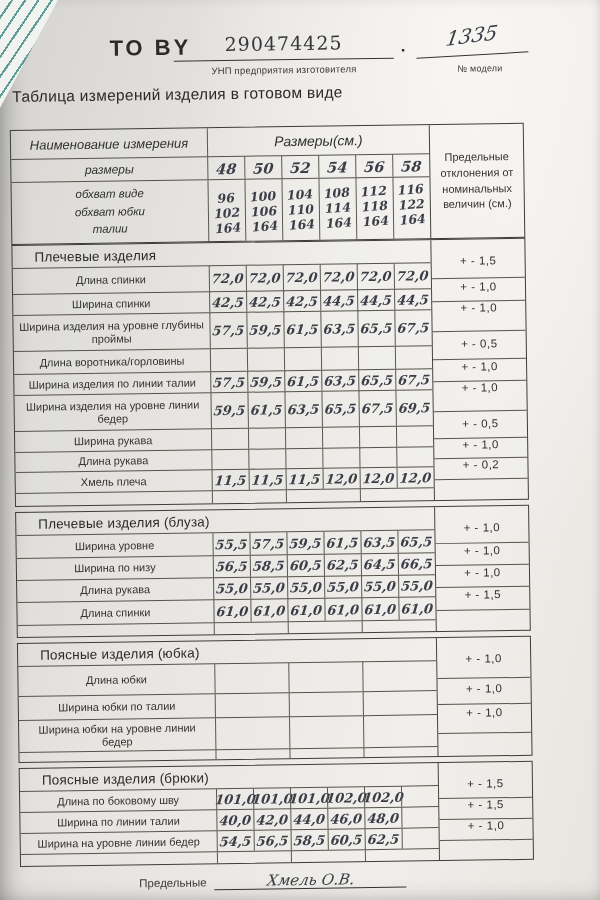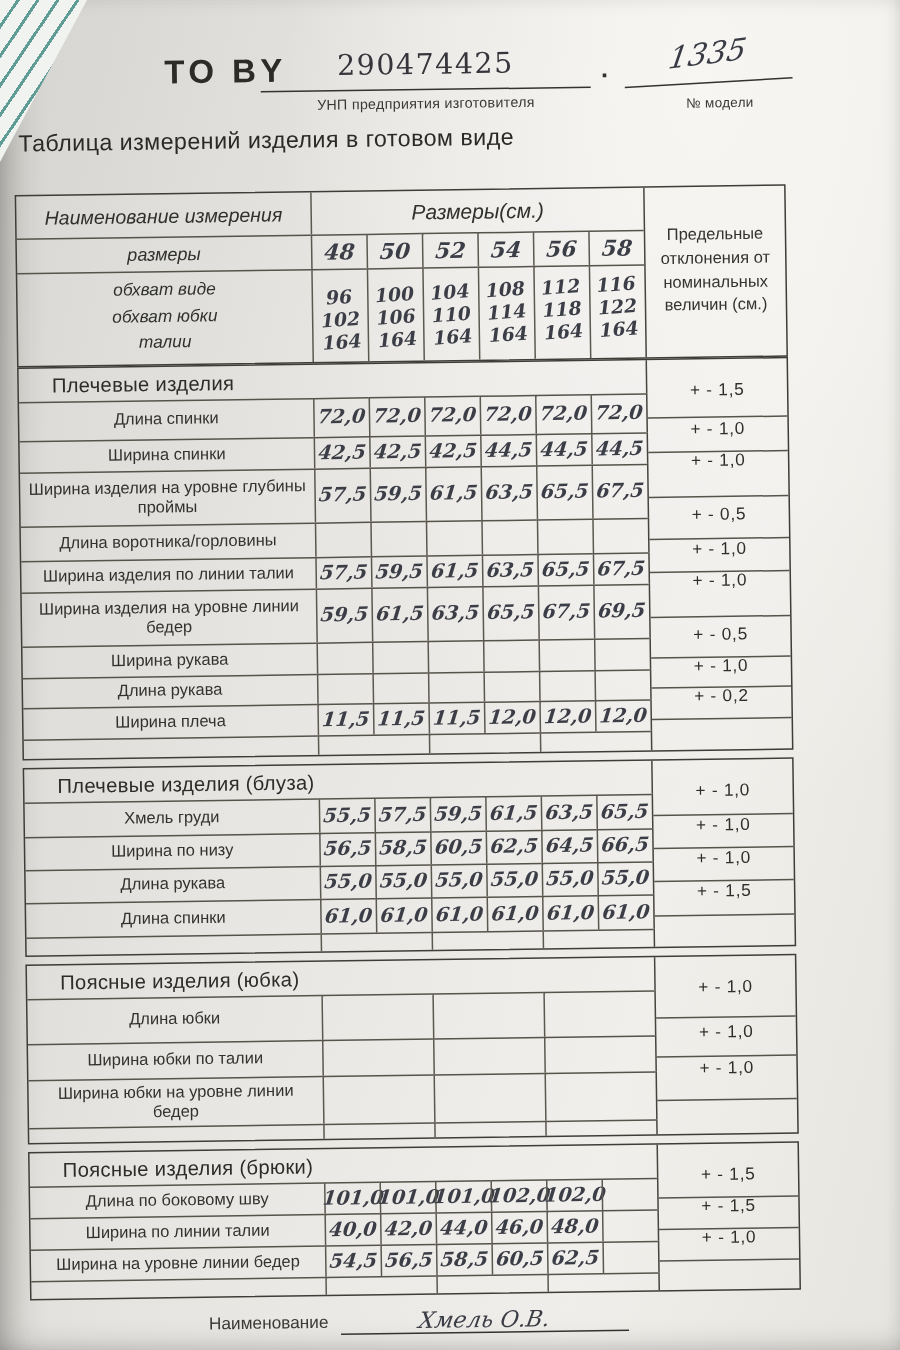--- a/index.html
+++ b/index.html
@@ -369,21 +369,21 @@
               <div class="cell cv bt vcell">
                 <span class="hw vnum"></span>
               </div>
               <div class="cell cv bt vcell">
                 <span class="hw vnum"></span>
               </div>
               <div class="cell ct line">
                 <span class="tolval">+ - 1,0</span>
               </div>
               <div class="cell bt rl">
-                <span>Ширина плеча</span>
+                <span>Хмель плеча</span>
               </div>
               <div class="cell cv bt vcell">
                 <span class="hw vnum">11,5</span>
               </div>
               <div class="cell cv bt vcell">
                 <span class="hw vnum">11,5</span>
               </div>
               <div class="cell cv bt vcell">
                 <span class="hw vnum">11,5</span>
               </div>
@@ -402,21 +402,21 @@
               <div class="cell bt"></div>
               <div class="cell cv2 bt" style="grid-column: span 2;"></div>
               <div class="cell cv2 bt" style="grid-column: span 2;"></div>
               <div class="cell cv2 bt" style="grid-column: span 2;"></div>
               <div class="cell ct"></div>
             </div>
             <div class="gridbox" style="grid-template-rows: 22px 23px 22px 22px 23px 12px;">
               <div class="cell sech">Плечевые изделия (блуза)</div>
               <div class="cell ct"></div>
               <div class="cell bt rl">
-                <span>Хмель груди</span>
+                <span>Ширина уровне</span>
               </div>
               <div class="cell cv bt vcell">
                 <span class="hw vnum">55,5</span>
               </div>
               <div class="cell cv bt vcell">
                 <span class="hw vnum">57,5</span>
               </div>
               <div class="cell cv bt vcell">
                 <span class="hw vnum">59,5</span>
               </div>
@@ -624,18 +624,18 @@
               <div class="cell bt"></div>
               <div class="cell cv2 bt" style="grid-column: span 2;"></div>
               <div class="cell cv2 bt" style="grid-column: span 2;"></div>
               <div class="cell cv2 bt" style="grid-column: span 2;"></div>
               <div class="cell ct"></div>
             </div>
           </div>
       </div>
 
       <div class="footer">
-        <span class="flabel">Наименование</span><span class="fline"><span class="hw fsig">Хмель О.В.</span></span>
+        <span class="flabel">Предельные</span><span class="fline"><span class="hw fsig">Хмель О.В.</span></span>
       </div>
 
     </div>
   </div>
 </div>
 
 </body></html>

